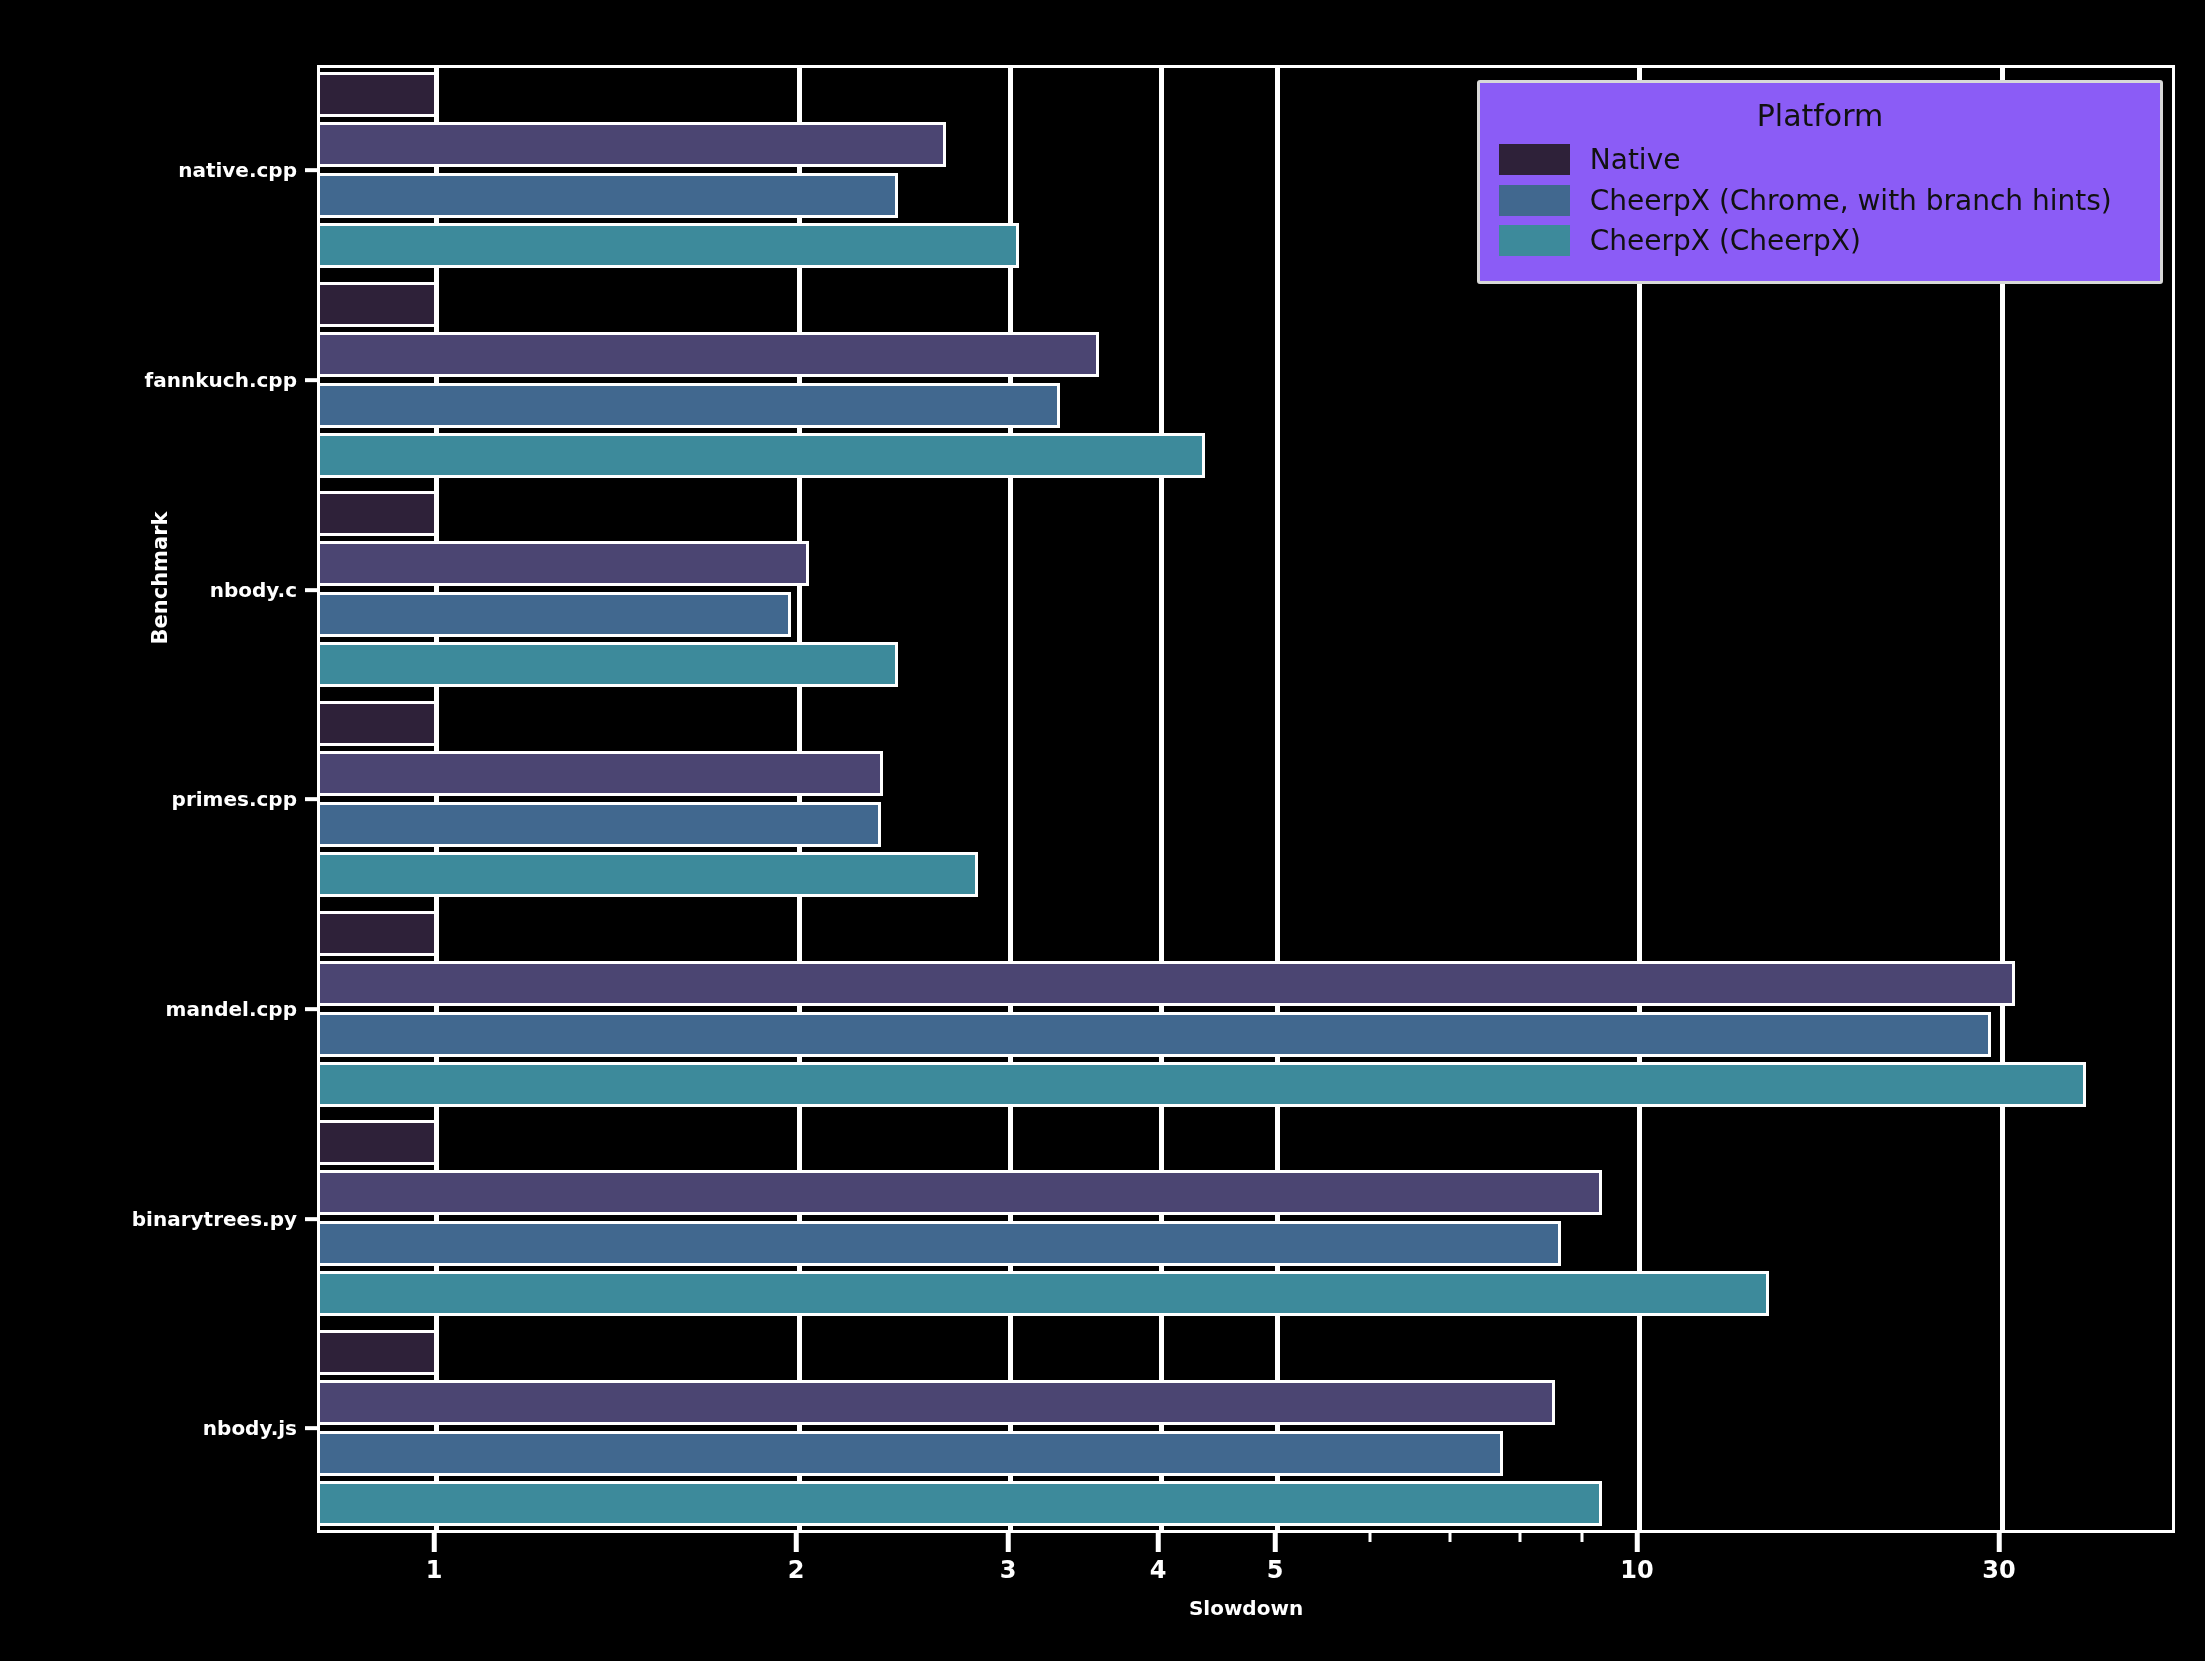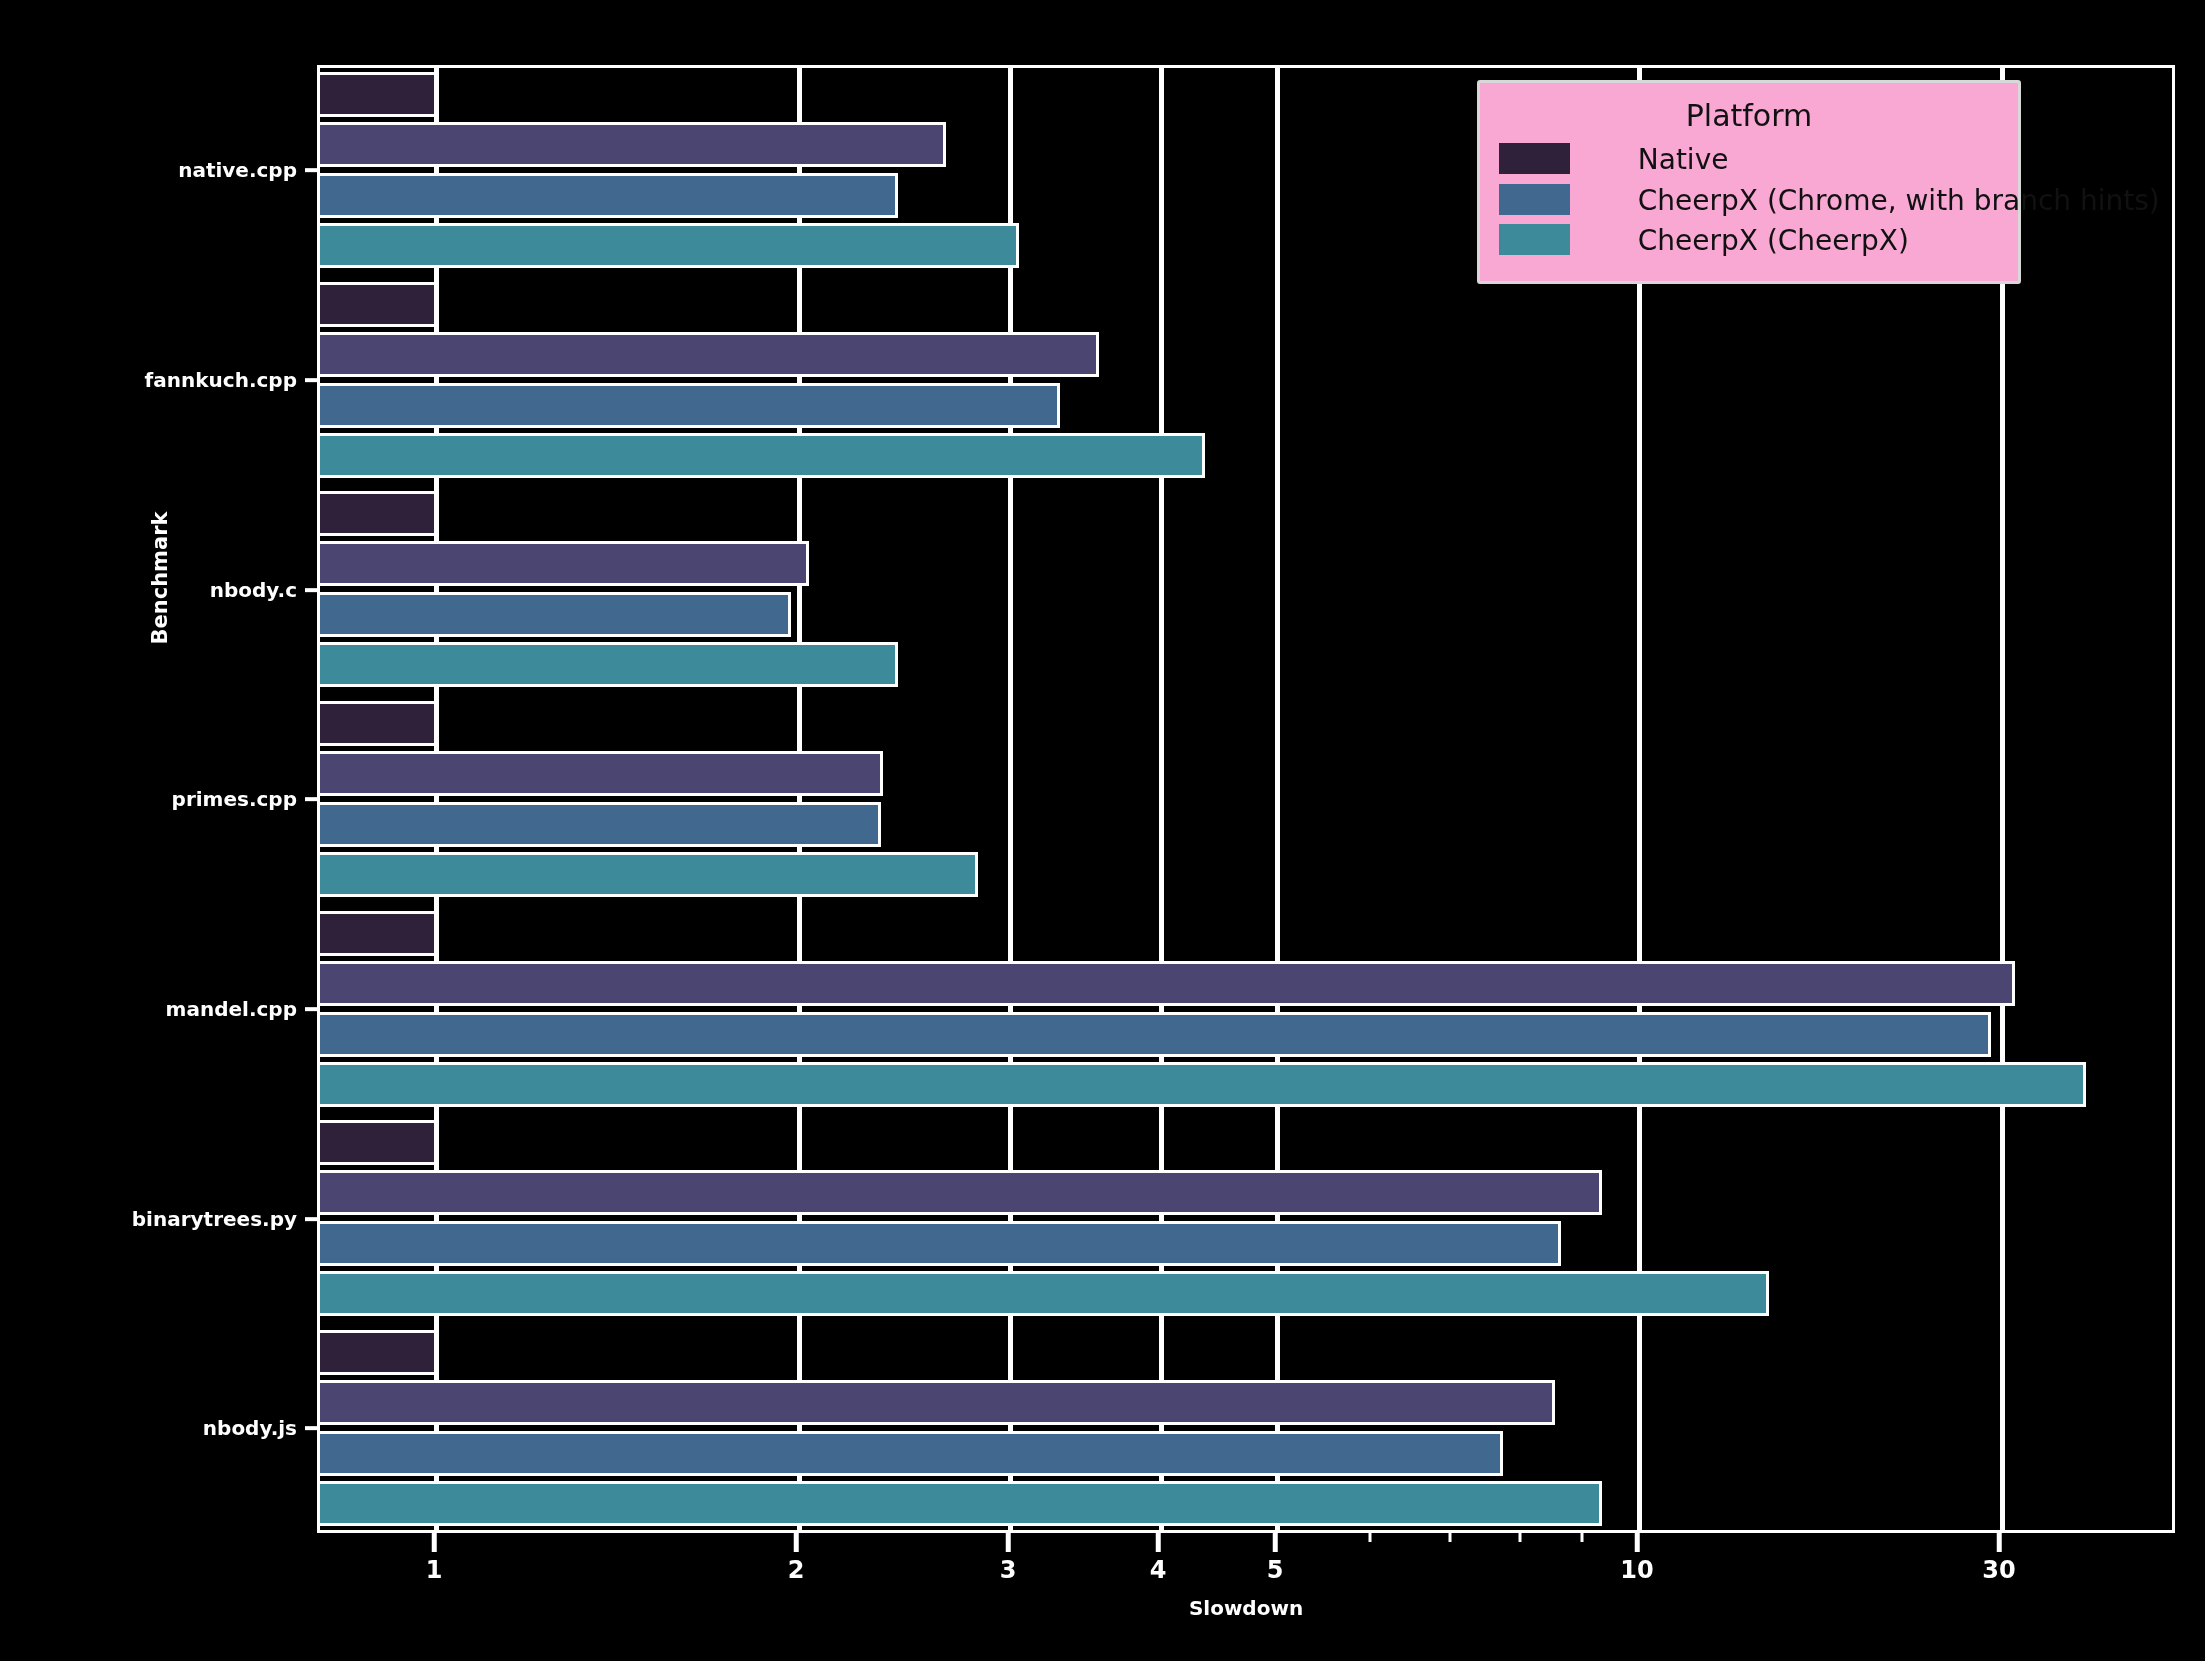--- a/index.html
+++ b/index.html
@@ -48,29 +48,29 @@
   .xtick-mark{position:absolute;top:1533px;width:4.5px;height:19.4px;background:#fff;
               transform:translateX(-50%);}
   .xtick-mark.minor{height:9px;width:3px;}
   #x-axis-title{
     position:absolute;left:317px;width:1858px;top:1596px;text-align:center;
     color:#fff;font-size:20px;font-weight:bold;
   }
 
   
   #legend{
-    position:absolute;left:1477px;top:80px;width:544px;
-    background:#f9a8d4;border:3.7px solid #d8d8d8;border-radius:3px;
+    position:absolute;left:1477px;top:80px;width:686px;
+    background:#8b5cf6;border:3.7px solid #d8d8d8;border-radius:3px;
     padding:12px 19.4px 16.4px 19.4px;box-sizing:border-box;
   }
   #legend-title{
     text-align:center;color:#111;font-size:30px;margin:3px 0 10.4px 0;
     font-family:"DejaVu Sans",sans-serif;
   }
-  .legend-row{display:flex;align-items:flex-start;margin:7.4px 0;gap:48px;}
+  .legend-row{display:flex;align-items:center;margin:7.4px 0;}
   .legend-swatch{width:71px;height:31px;flex:0 0 auto;margin-right:19.4px;}
   .legend-label{color:#111;font-size:28px;white-space:nowrap;
                 font-family:"DejaVu Sans",sans-serif;}
 </style>
 </head>
 <body>
 
 <div id="chart-root">
 
 

